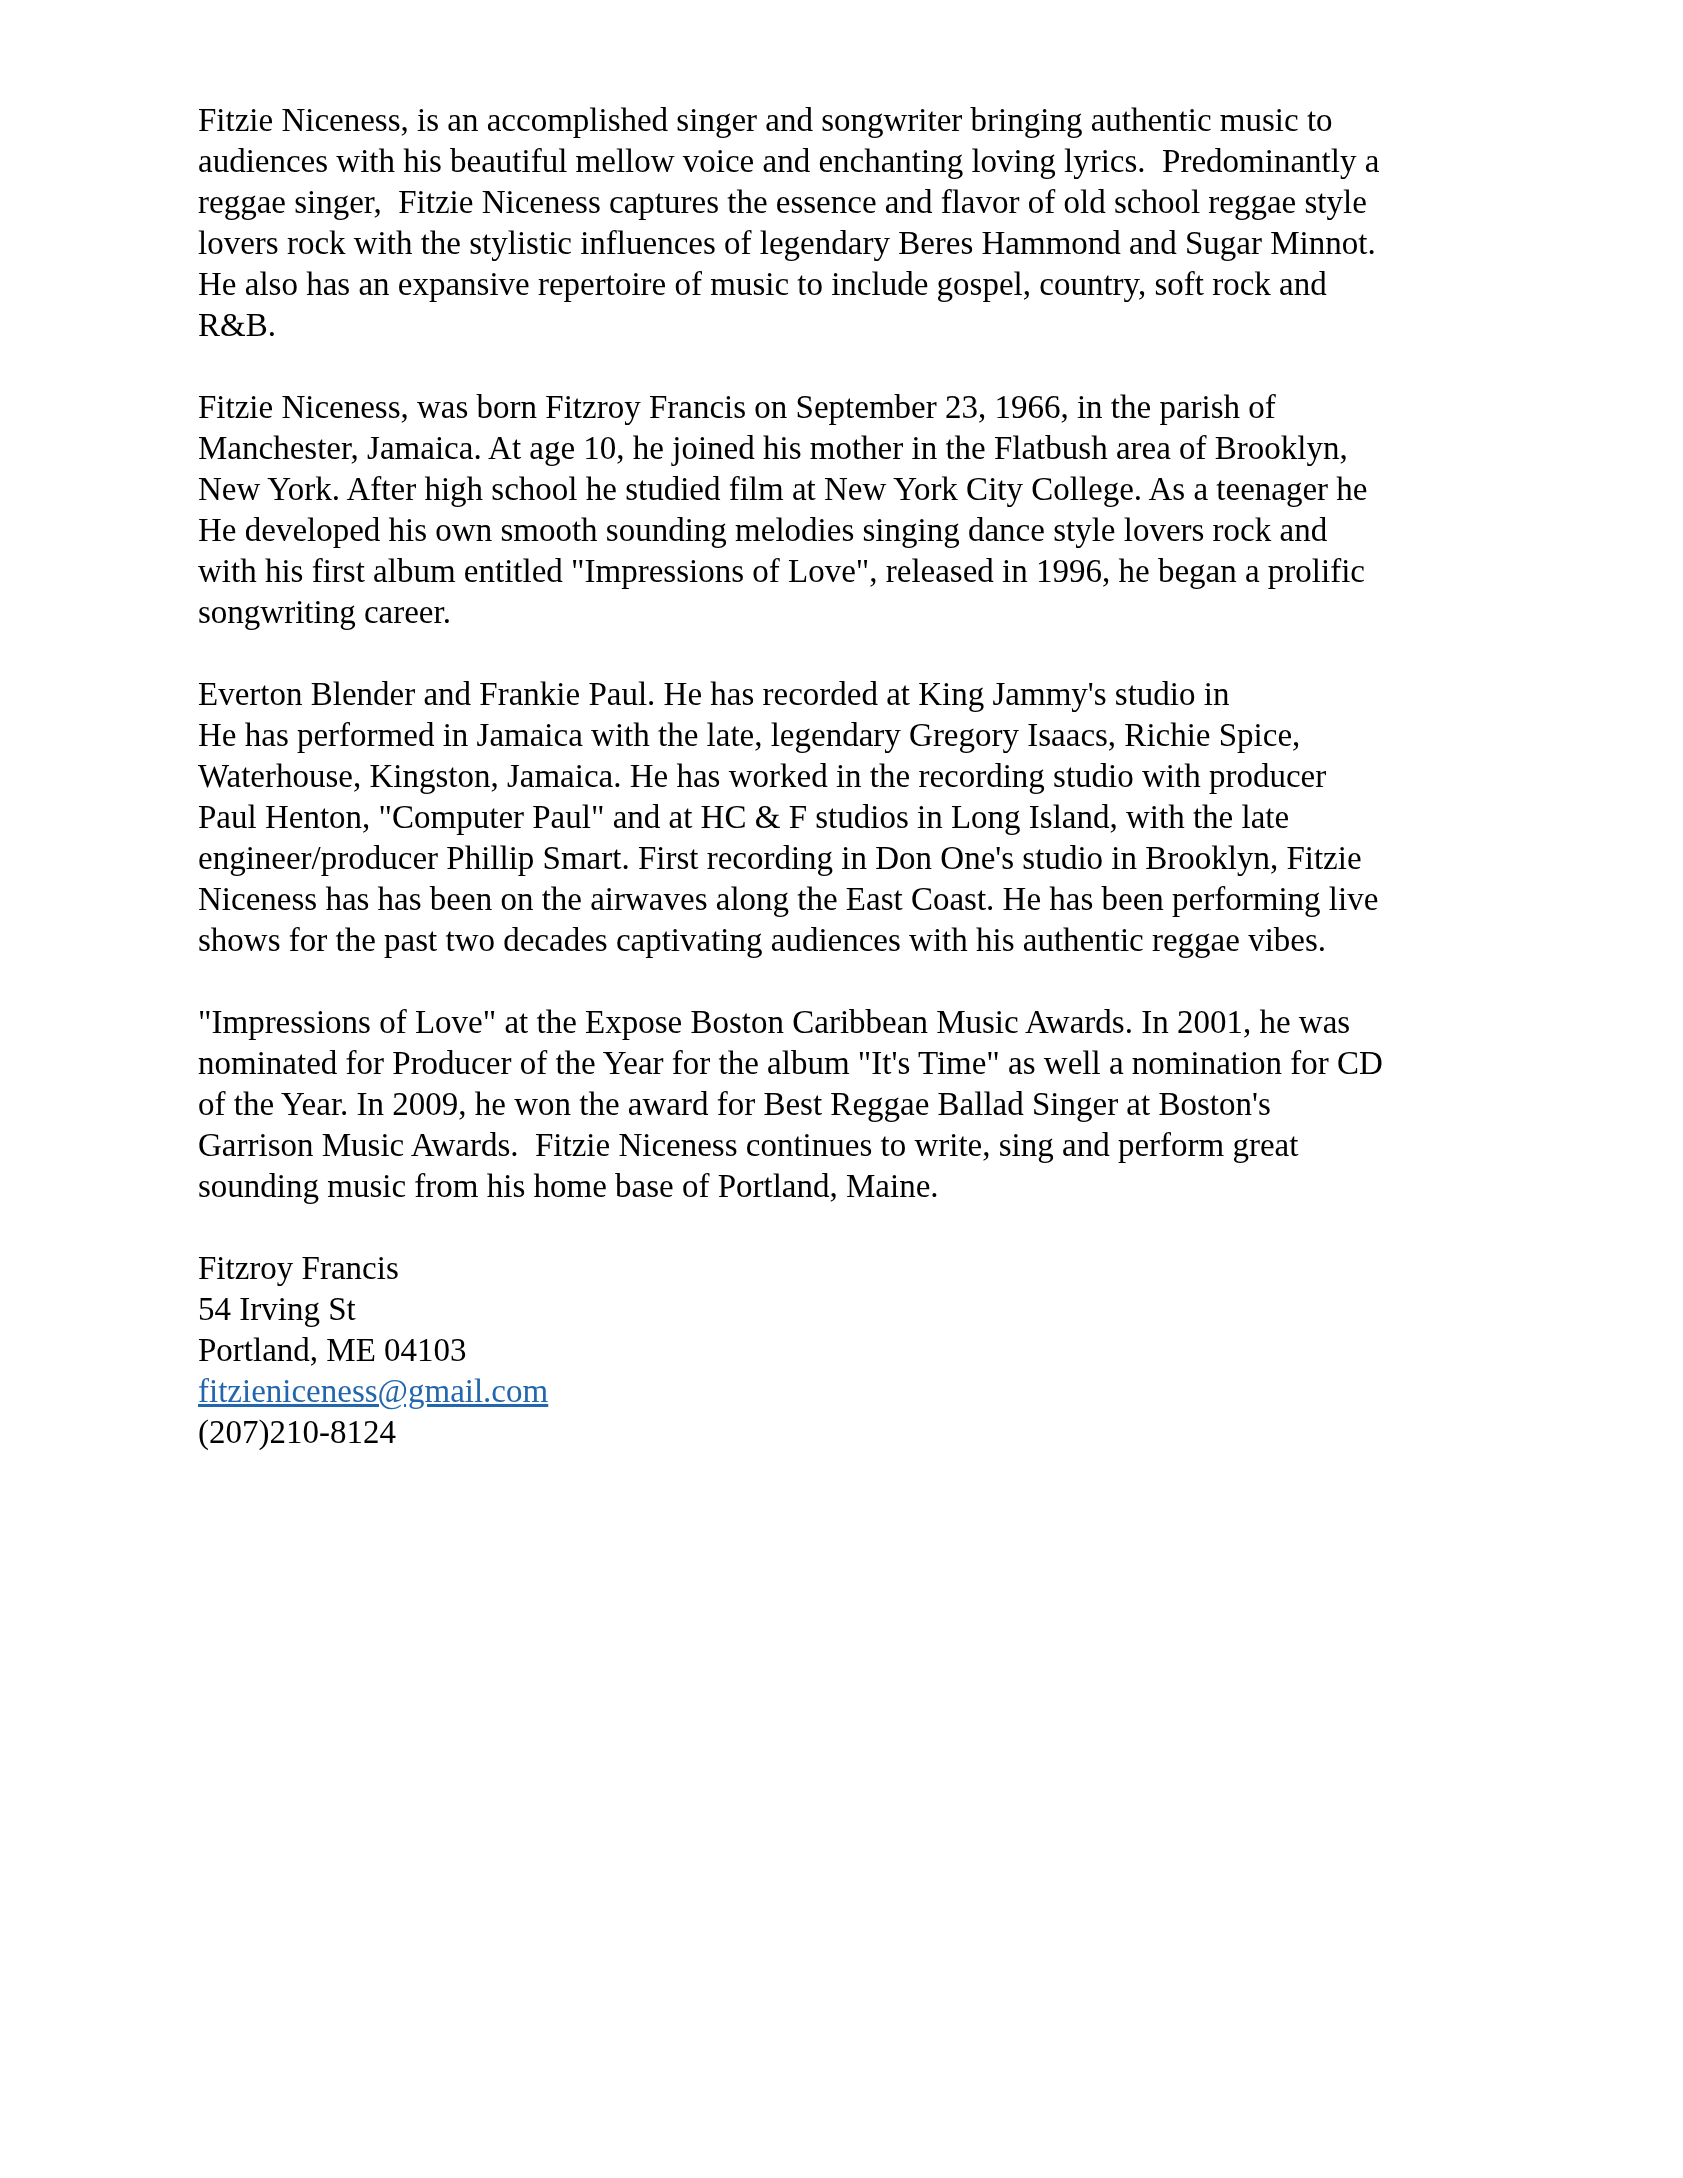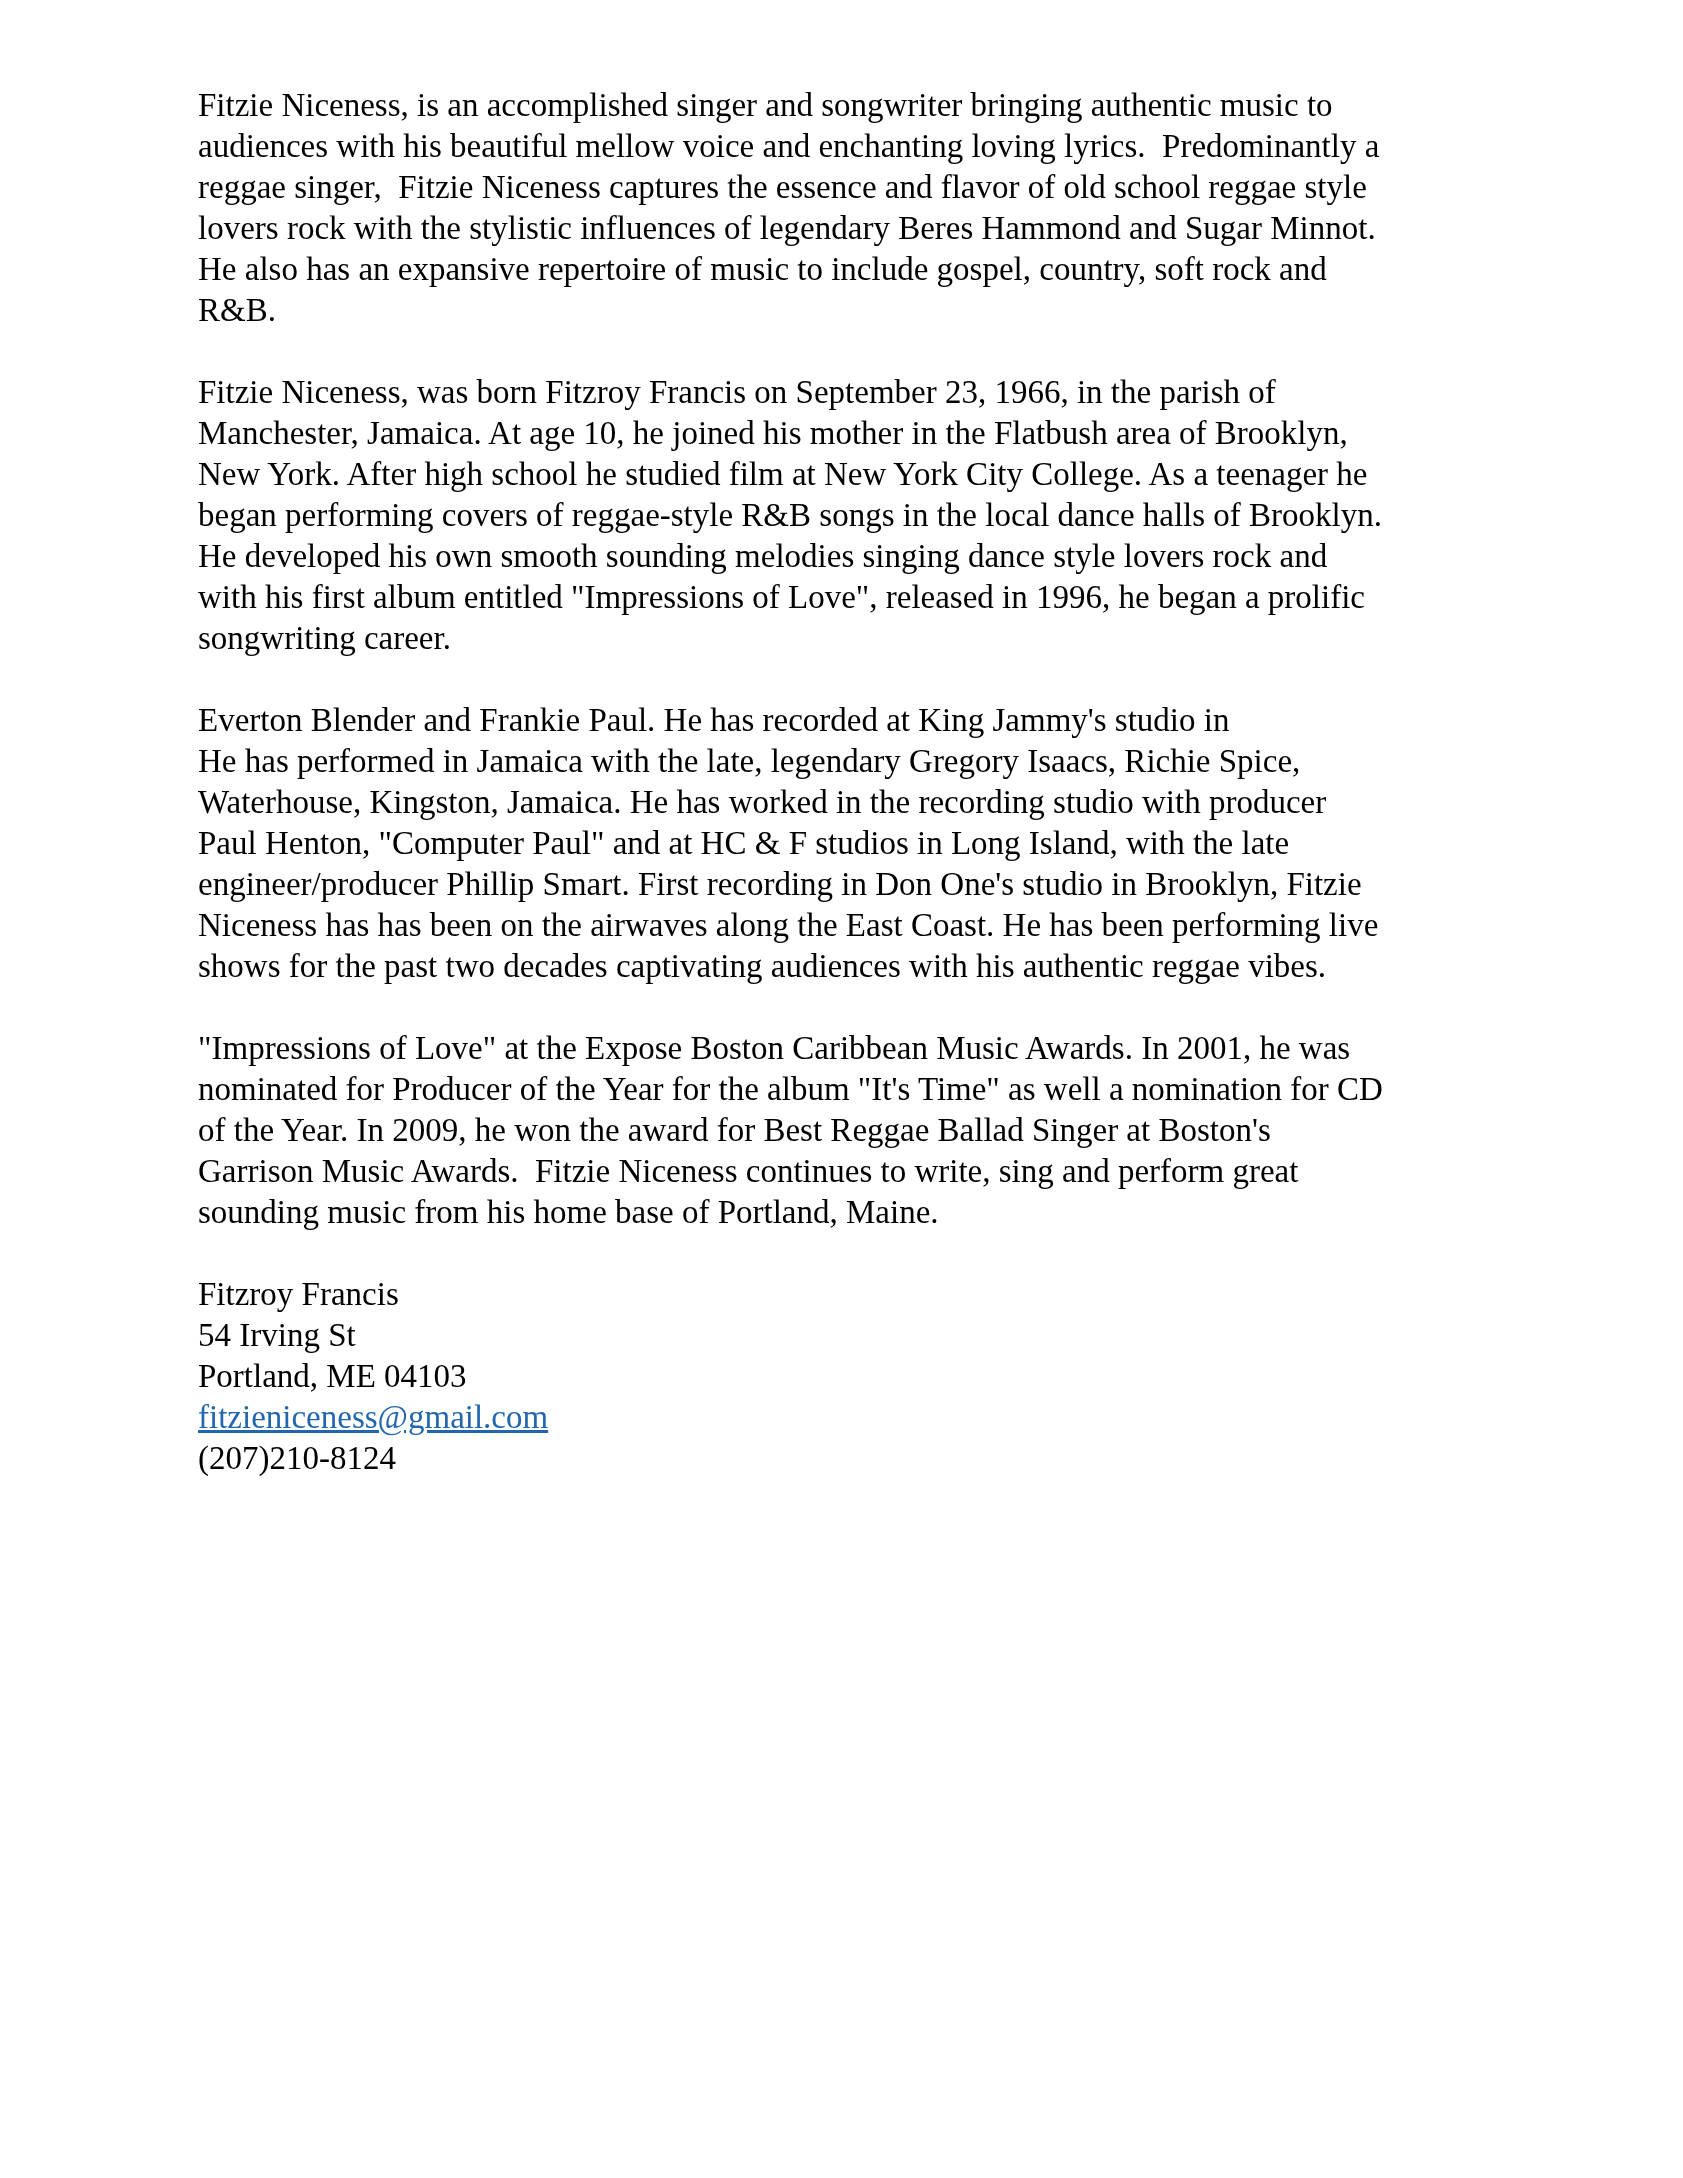--- a/index.html
+++ b/index.html
@@ -14,21 +14,21 @@
     width: 1683px;
     height: 2178px;
     background: #ffffff;
     font-family: "Liberation Serif", "DejaVu Serif", serif;
     font-size: 33px;
     line-height: 41px;
     color: #000000;
   }
   .doc {
     position: absolute;
-    top: 85px;
+    top: 100px;
     left: 198px;
     width: 1307px;
   }
   .paragraph {
     margin-bottom: 41px; 
   }
   .line {
     white-space: pre;   
     height: 41px;
   }
@@ -52,21 +52,20 @@
           <div class="line">audiences with his beautiful mellow voice and enchanting loving lyrics.  Predominantly a</div>
           <div class="line">reggae singer,  Fitzie Niceness captures the essence and flavor of old school reggae style</div>
           <div class="line">lovers rock with the stylistic influences of legendary Beres Hammond and Sugar Minnot.</div>
           <div class="line">He also has an expansive repertoire of music to include gospel, country, soft rock and</div>
           <div class="line">R&amp;B.</div>
         </div>
         <div class="paragraph">
           <div class="line">Fitzie Niceness, was born Fitzroy Francis on September 23, 1966, in the parish of</div>
           <div class="line">Manchester, Jamaica. At age 10, he joined his mother in the Flatbush area of Brooklyn,</div>
           <div class="line">New York. After high school he studied film at New York City College. As a teenager he</div>
-          <div class="line">began performing covers of reggae-style R&amp;B songs in the local dance halls of Brooklyn.</div>
           <div class="line">He developed his own smooth sounding melodies singing dance style lovers rock and</div>
           <div class="line">with his first album entitled "Impressions of Love", released in 1996, he began a prolific</div>
           <div class="line">songwriting career.</div>
         </div>
         <div class="paragraph">
           <div class="line">Everton Blender and Frankie Paul. He has recorded at King Jammy's studio in</div>
           <div class="line">He has performed in Jamaica with the late, legendary Gregory Isaacs, Richie Spice,</div>
           <div class="line">Waterhouse, Kingston, Jamaica. He has worked in the recording studio with producer</div>
           <div class="line">Paul Henton, "Computer Paul" and at HC &amp; F studios in Long Island, with the late</div>
           <div class="line">engineer/producer Phillip Smart. First recording in Don One's studio in Brooklyn, Fitzie</div>

